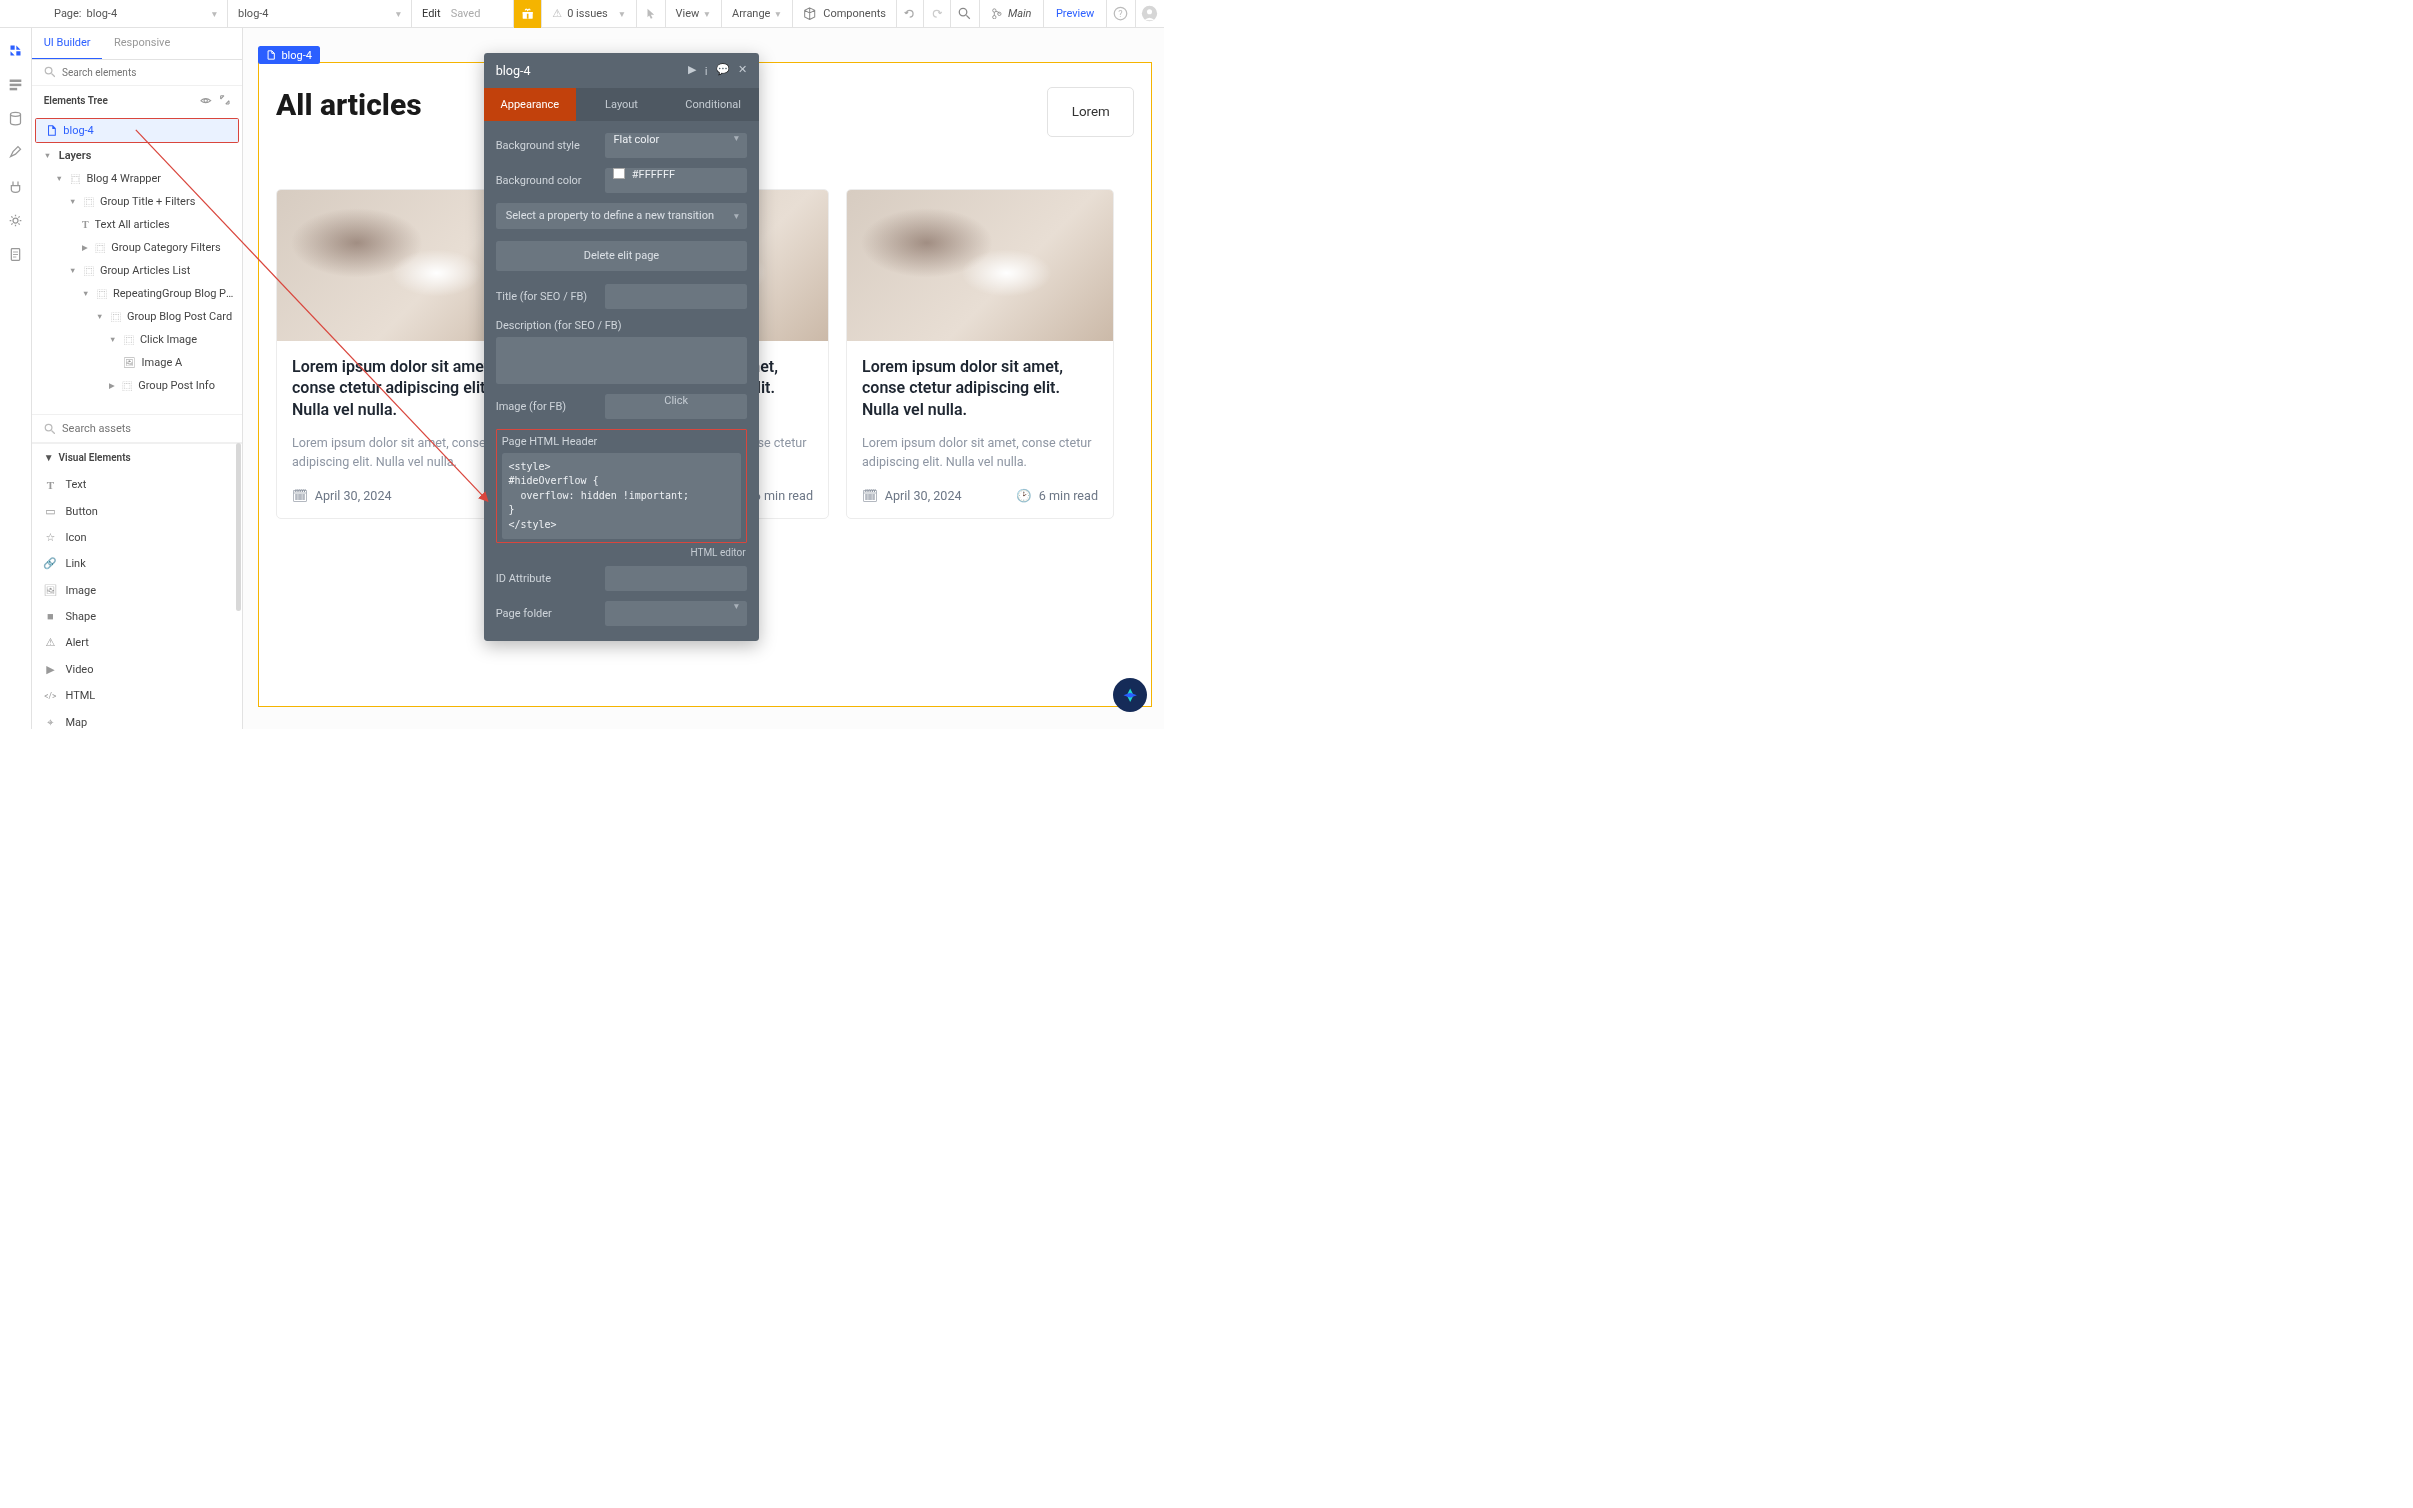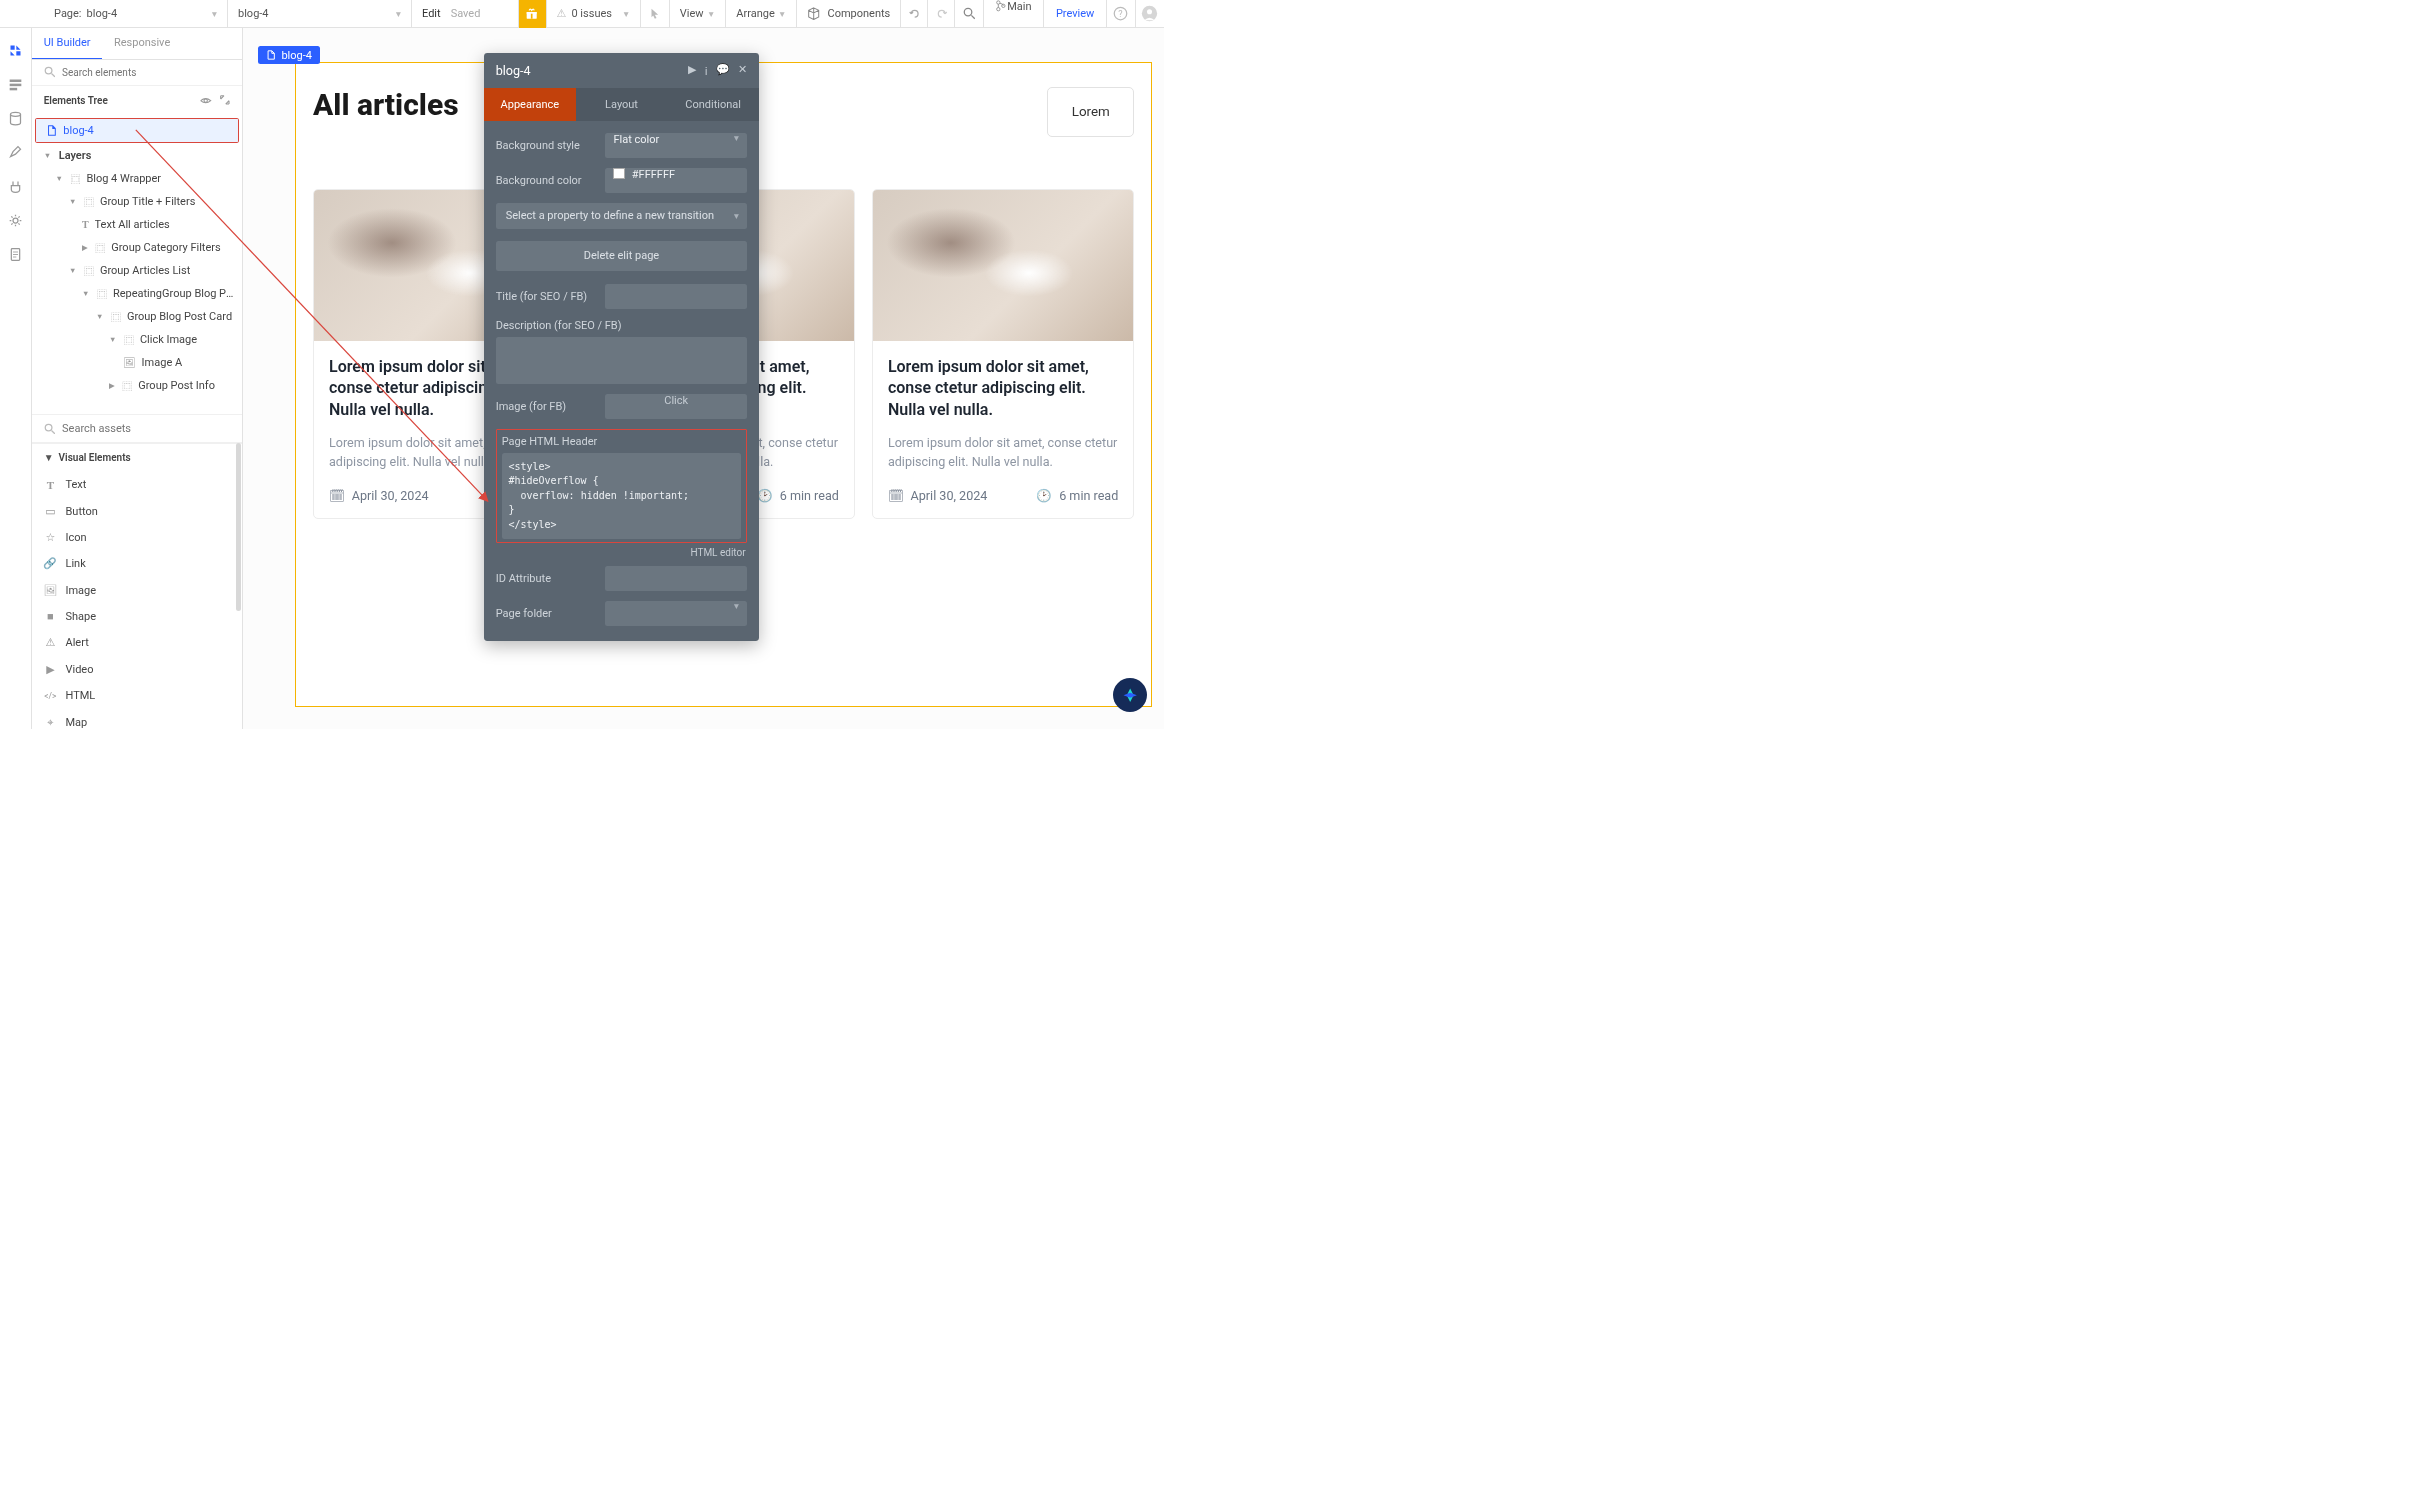--- a/index.html
+++ b/index.html
@@ -15,21 +15,21 @@
 .topbar .edit { color: #333; }
 .topbar .saved { color: #aaa; }
 .topbar .gift { width: 27px; height: 28px; background: #f5b400; display: flex; align-items: center; justify-content: center; color: #fff; }
 .topbar .issues { padding: 0 10px; display: flex; align-items: center; gap: 5px; height: 100%; border-left: 0.8px solid #e2e2e2; border-right: 0.8px solid #e2e2e2; }
 .topbar .cursor { width: 28.5px; display: flex; align-items: center; justify-content: center; border-right: 0.8px solid #e2e2e2; height: 100%; color: #bbb; }
 .topbar .view, .topbar .arrange { padding: 0 10px; display: flex; align-items: center; gap: 3.4px; border-right: 0.8px solid #e2e2e2; height: 100%; }
 .topbar .components { padding: 0 10px; display: flex; align-items: center; gap: 6.7px; border-right: 0.8px solid #e2e2e2; height: 100%; }
 .topbar .undo-redo { display: flex; }
 .topbar .undo-redo span { width: 27px; display: flex; align-items: center; justify-content: center; border-right: 0.8px solid #e2e2e2; height: 28px; color: #aaa; }
 .topbar .search-ic { width: 28.5px; display: flex; align-items: center; justify-content: center; border-right: 0.8px solid #e2e2e2; height: 100%; color: #999; }
-.topbar .main { padding: 0 11.7px; display: flex; border-right: 0.8px solid #e2e2e2; height: 100%; }
+.topbar .main { padding: 0 11.7px; display: flex; align-items: center; gap: 5px; border-right: 0.8px solid #e2e2e2; height: 100%; font-style: italic; }
 .topbar .preview { padding: 0 11.7px; display: flex; align-items: center; color: #2b5fff; border-right: 0.8px solid #e2e2e2; height: 100%; cursor: pointer; }
 .topbar .help, .topbar .avatar { width: 28.5px; display: flex; align-items: center; justify-content: center; border-right: 0.8px solid #e2e2e2; height: 100%; color: #bbb; }
 .topbar .avatar { border: none; }
 
 
 .app { display: flex; height: calc(729px - 28px); }
 
 
 .rail { width: 32px; border-right: 0.8px solid #e2e2e2; display: flex; flex-direction: column; padding-top: 5px; }
 .rail .ri { height: 34px; display: flex; align-items: center; justify-content: center; color: #999; cursor: pointer; }
@@ -58,21 +58,21 @@
 .tree .col { font-size: 7.5px; color: #999; margin-right: 1.7px; }
 .tree .gicon { font-size: 10px; color: #999; }
 .tree-label { white-space: nowrap; overflow: hidden; text-overflow: ellipsis; }
 .lp-section-hdr { display: flex; align-items: center; gap: 5px; padding: 8.4px 11.7px; font-weight: 600; font-size: 10px; border-top: 0.8px solid #f0f0f0; }
 .ve-list .ve { display: flex; align-items: center; gap: 8.4px; padding: 6.7px 11.7px; cursor: pointer; }
 .ve-list .ve .ico { color: #999; width: 13.4px; display: flex; justify-content: center; }
 
 
 .canvas { flex: 1; background: #fcfcfc; padding: 15px 11.7px; position: relative; overflow: hidden; }
 .canvas .taglabel { position: absolute; left: 15px; top: 18.4px; background: #2b5fff; color: #fff; padding: 2.5px 8.4px; border-radius: 2.5px; font-size: 11px; display: flex; align-items: center; gap: 5px; z-index: 2; }
-.canvas-page { border: 0.8px solid #f5b400; position: absolute; left: 15px; top: 34px; right: 11.7px; height: 645px; background: #fff; padding: 23.5px 17px; margin-left: 37px; }
+.canvas-page { border: 0.8px solid #f5b400; position: absolute; left: 15px; top: 34px; right: 11.7px; height: 645px; background: #fff; padding: 23.5px 17px; }
 .canvas-page h1 { font-size: 30px; font-weight: 800; color: #1a1a1a; margin-bottom: 6.7px; }
 .lorem-btn { position: absolute; top: 23.5px; right: 17px; width: 87px; height: 50px; border: 0.8px solid #e2e2e2; border-radius: 5px; display: flex; align-items: center; justify-content: center; font-size: 13.4px; color: #333; }
 .cards { display: flex; gap: 17px; margin-top: 67px; }
 .card { width: 268px; border: 0.8px solid #ececec; border-radius: 5px; overflow: hidden; }
 .card .img { height: 151px; background: linear-gradient(135deg, #d7ccc1 0%, #e8ded4 60%, #cbb9a8 100%); position: relative; }
 .card .img::after { content: ""; position: absolute; inset: 0; background: radial-gradient(ellipse at 60% 55%, #fff 0%, rgba(255,255,255,0) 20%), radial-gradient(ellipse at 30% 35%, rgba(98,70,58,.5) 0%, rgba(98,70,58,0) 25%); }
 .card .body { padding: 15px; }
 .card .title { font-size: 16px; font-weight: 600; color: #1e2631; line-height: 1.35; margin-bottom: 13.4px; }
 .card .desc { font-size: 12.6px; color: #8e96a3; line-height: 1.5; margin-bottom: 17px; }
 .card .meta { display: flex; align-items: center; justify-content: space-between; font-size: 12.6px; color: #6d7786; }

